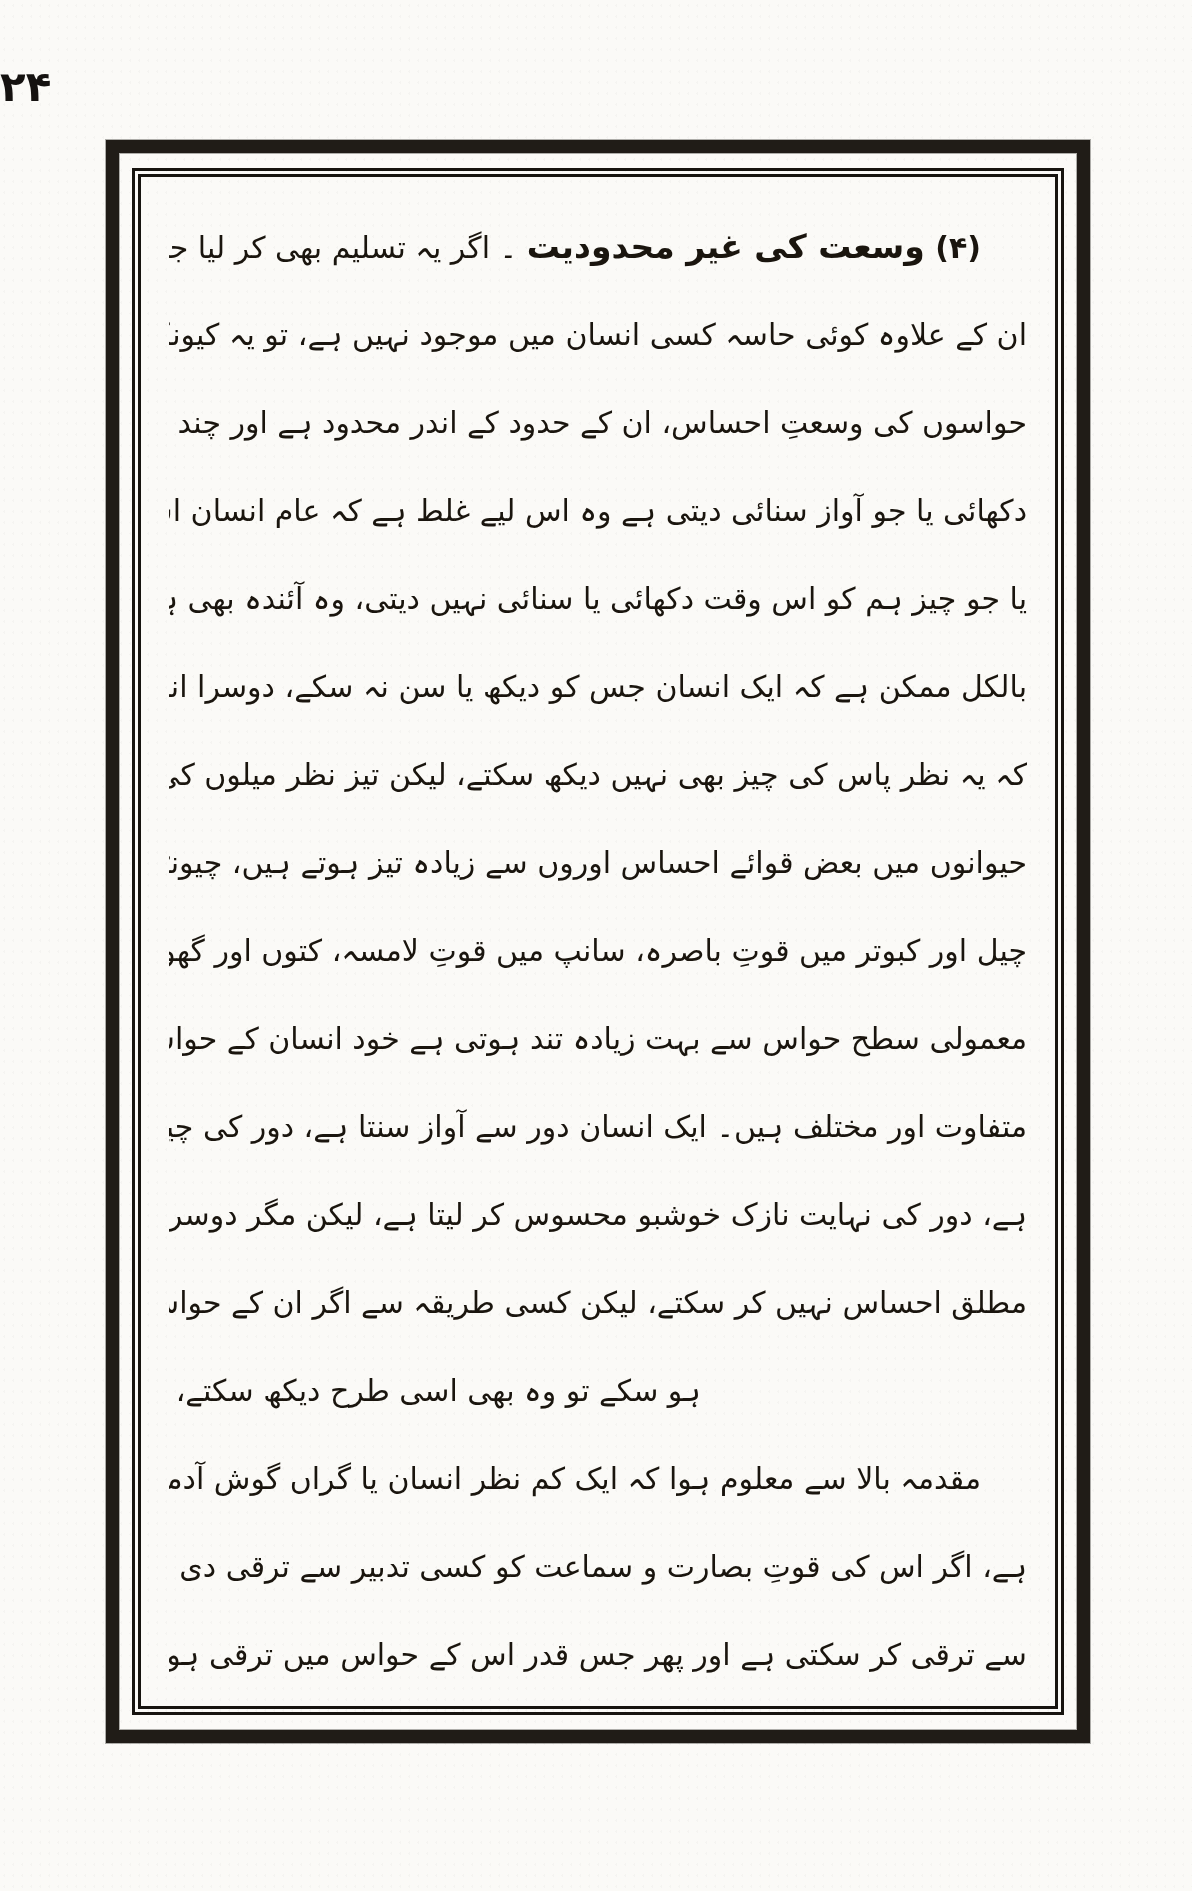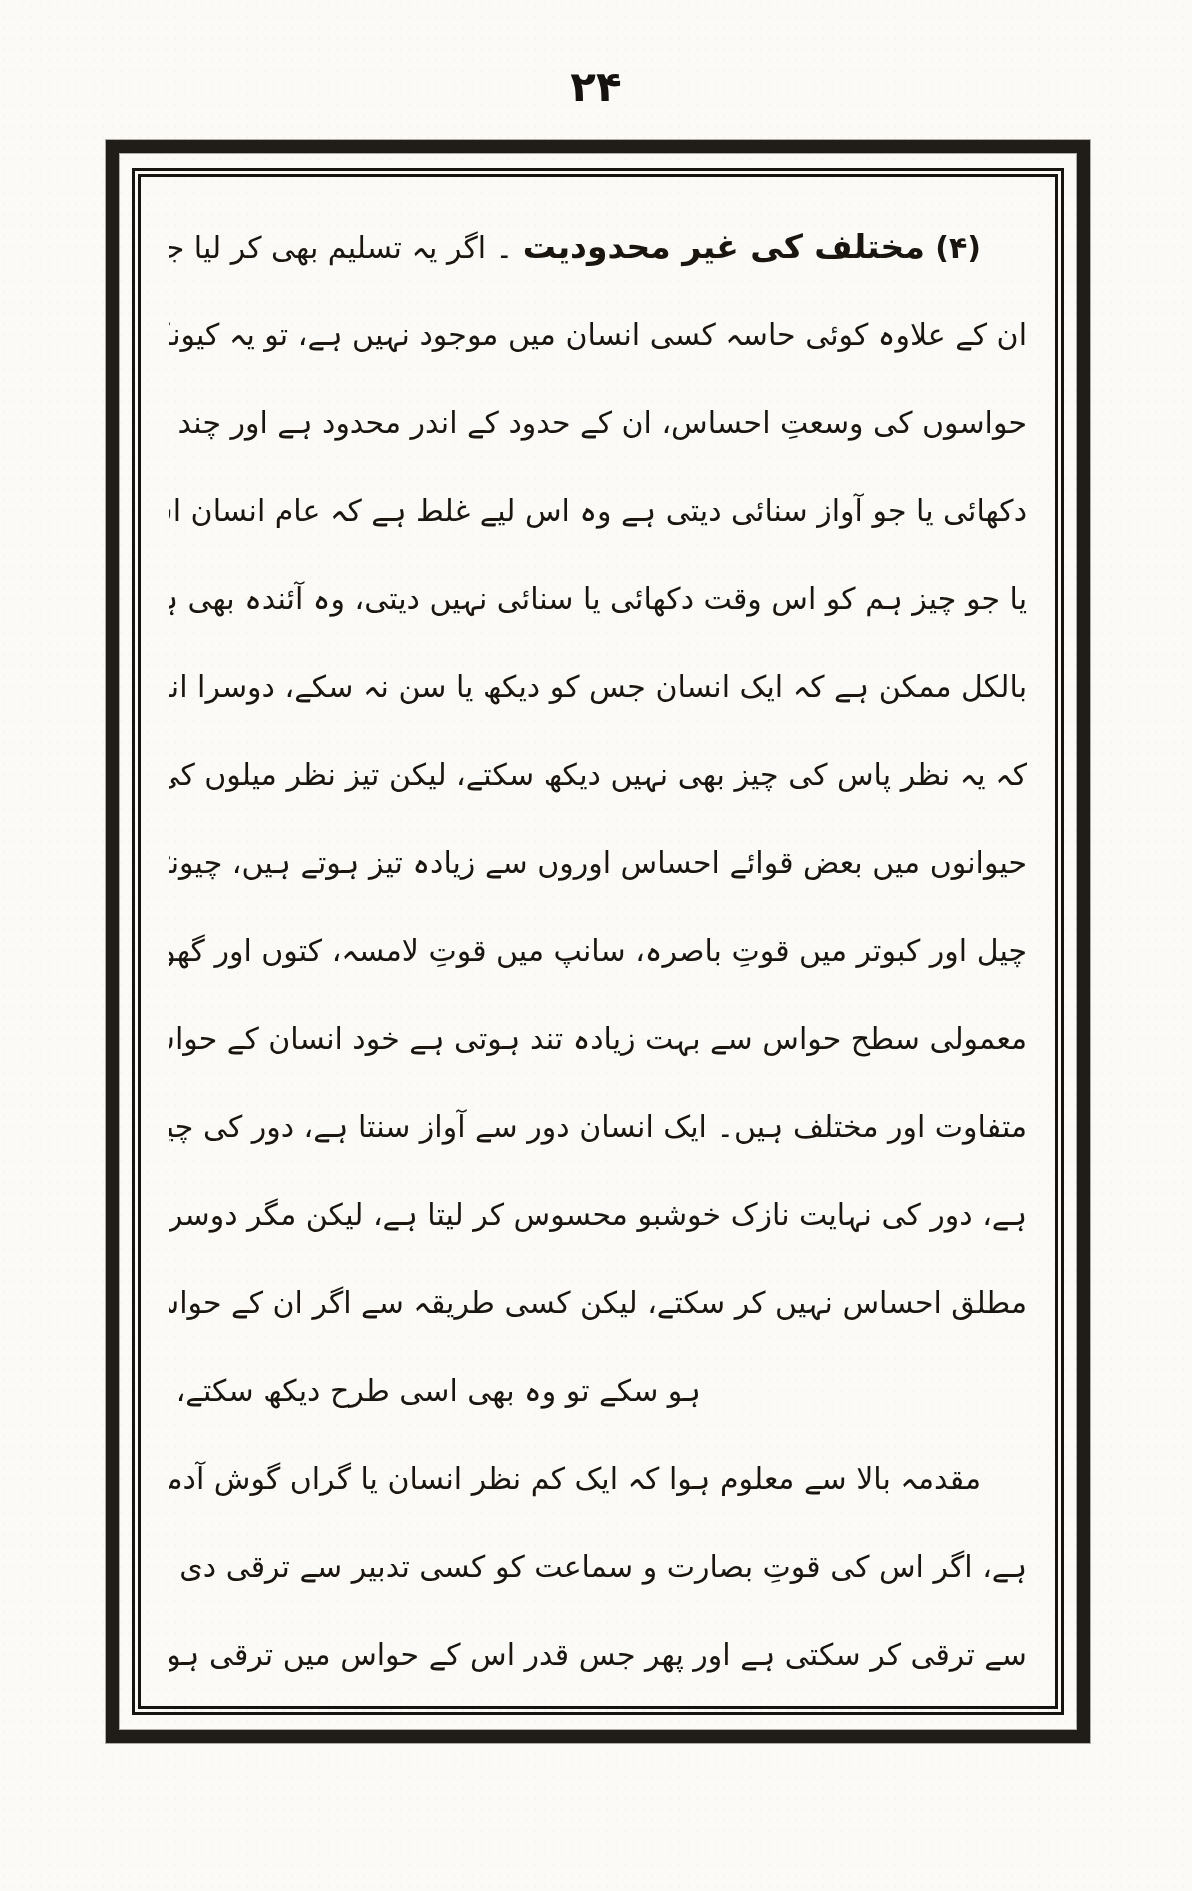--- a/index.html
+++ b/index.html
@@ -16,21 +16,21 @@
     color: #17130d;
     overflow: hidden;
     position: relative;
   }
 
   .page-number {
     position: absolute;
     top: 62px;
     left: 0;
     width: 100%;
-    text-align: center;
+    text-align: left;
     font-size: 42px;
     font-weight: 700;
     color: #151210;
     letter-spacing: 2px;
   }
 
   .frame-outer {
     position: absolute;
     left: 106px;
     top: 140px;
@@ -87,21 +87,21 @@
 </head>
 <body>
 
 <div class="page-number">۲۴</div>
 
 <div class="frame-outer">
   <div class="frame-inner">
     <div class="text-block">
 
       <div class="line indent">
-        <span class="section-number">(۴) </span><span class="heading">مختلف کی غیر محدودیت</span><span> ۔ اگر یہ تسلیم بھی کر لیا جائے کہ حواس پانچ ہی ہیں اور</span>
+        <span class="section-number">(۴) </span><span class="heading">وسعت کی غیر محدودیت</span><span> ۔ اگر یہ تسلیم بھی کر لیا جائے کہ حواس پانچ ہی ہیں اور</span>
       </div>
 
       <div class="line">ان کے علاوہ کوئی حاسہ کسی انسان میں موجود نہیں ہے، تو یہ کیونکر کہا جا سکتا ہے کہ ان</div>
       <div class="line">حواسوں کی وسعتِ احساس، ان کے حدود کے اندر محدود ہے اور چند اشخاص کو جو چیز</div>
       <div class="line">دکھائی یا جو آواز سنائی دیتی ہے وہ اس لیے غلط ہے کہ عام انسان اس کو دیکھ، سن نہیں سکتے</div>
       <div class="line">یا جو چیز ہم کو اس وقت دکھائی یا سنائی نہیں دیتی، وہ آئندہ بھی ہم کو دکھائی یا سنائی نہیں دے گی،</div>
       <div class="line">بالکل ممکن ہے کہ ایک انسان جس کو دیکھ یا سن نہ سکے، دوسرا انسان اُس کو دیکھ اور سن لے</div>
       <div class="line">کہ یہ نظر پاس کی چیز بھی نہیں دیکھ سکتے، لیکن تیز نظر میلوں کی خبر لیتے ہیں، بعض انسانوں اور</div>
       <div class="line">حیوانوں میں بعض قوائے احساس اوروں سے زیادہ تیز ہوتے ہیں، چیونٹی میں قوتِ شامہ</div>
       <div class="line">چیل اور کبوتر میں قوتِ باصرہ، سانپ میں قوتِ لامسہ، کتوں اور گھوڑوں میں قوتِ سامعہ</div>

